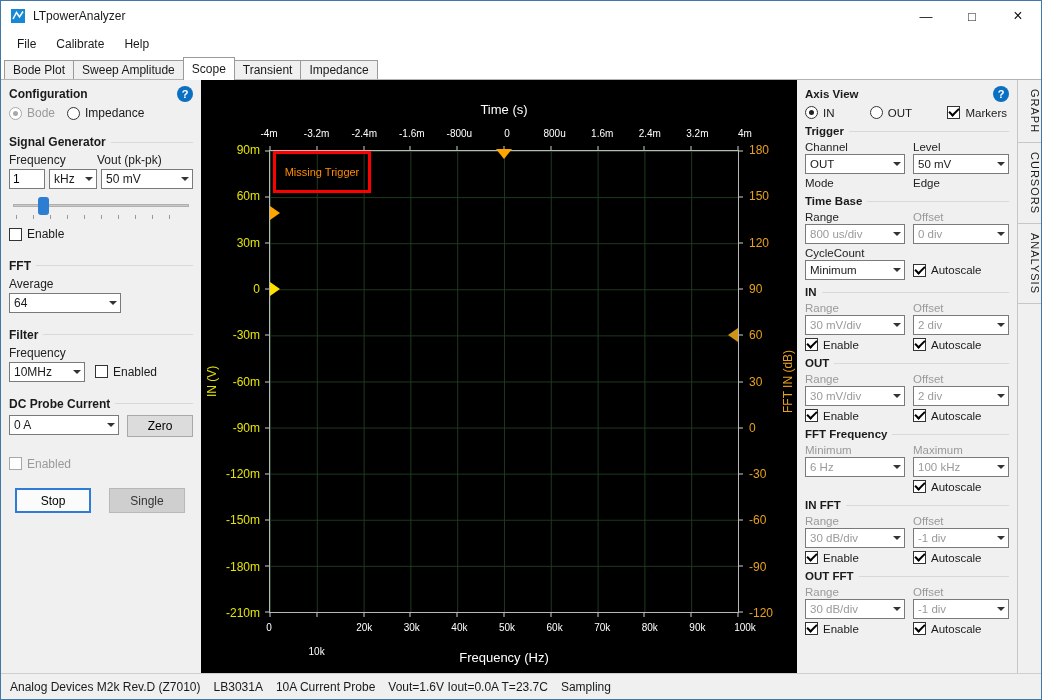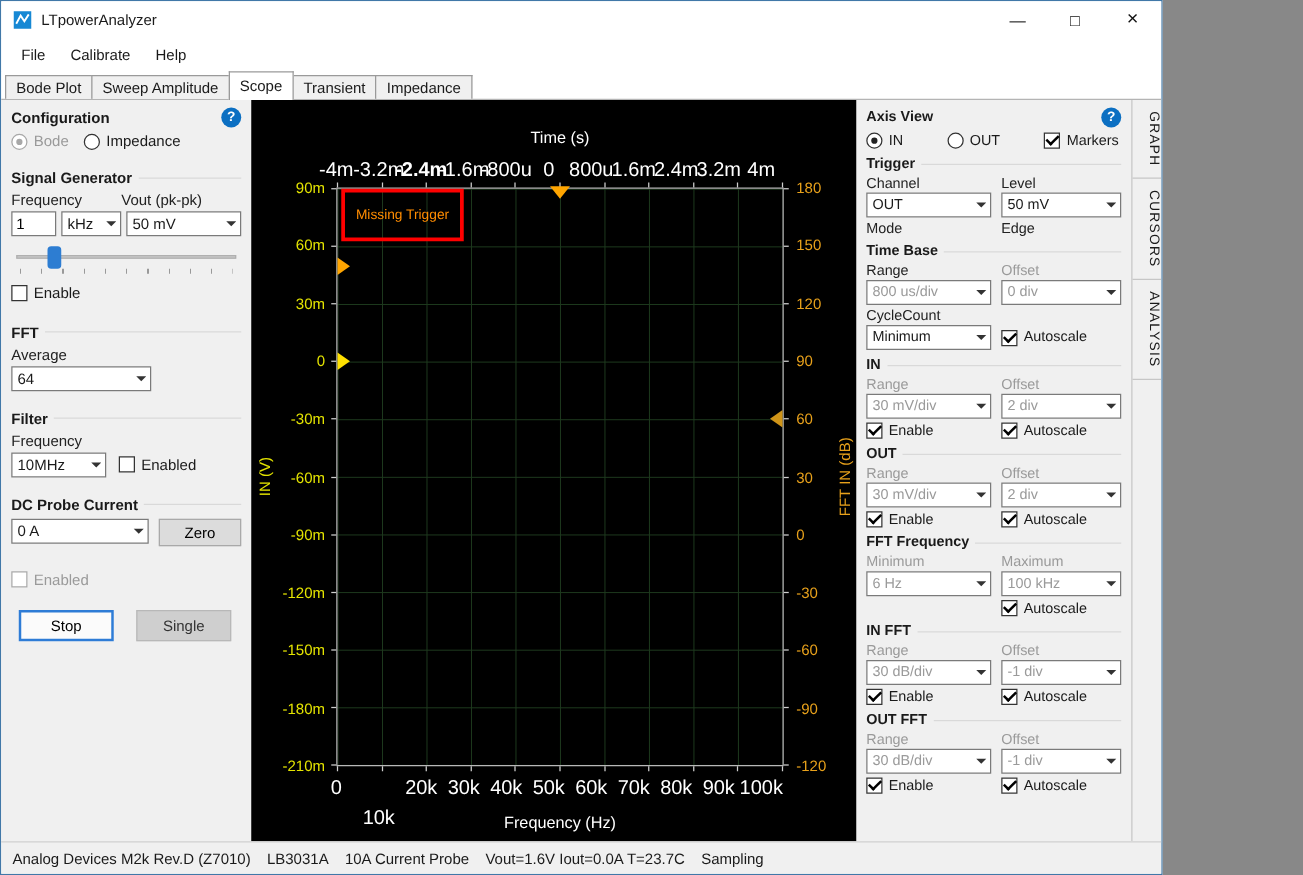--- a/index.html
+++ b/index.html
@@ -1,19 +1,19 @@
 <!DOCTYPE html>
 <html style="--accent: #0b6fc2; --grid: #1d391d; --left-axis: #e4e400; --right-axis: #e8a11b; --time-axis: #ffffff; --alert: #ff0000; --warning-text: #ff8c00; --marker: #ffa500; --scope-bg: #000000; --panel-bg: #f0f0f0;"><head>
 <meta charset="utf-8">
 <style>
   * { box-sizing: border-box; margin: 0; padding: 0; }
   html,body { width:1042px; height:700px; overflow:hidden; }
   body { font-family:"Liberation Sans", sans-serif; font-size:12px; color:#1a1a1a; background:#888; }
 
-  .window { width:930px; height:700px; border:1px solid #4178a8; background:#fff; display:flex; flex-direction:column; }
+  .window { width:1042px; height:700px; border:1px solid #4178a8; background:#fff; display:flex; flex-direction:column; }
 
   
   .titlebar { height:30px; display:flex; align-items:center; padding-left:9px; background:#fff; flex:none; }
   .app-icon { width:16px; height:16px; margin-right:7px; display:inline-flex; }
   .titlebar .title { font-size:12px; }
   .winbtns { margin-left:auto; display:flex; height:100%; }
   .winbtn { width:46px; display:flex; align-items:center; justify-content:center; font-size:13px; color:#111; }
 
   
   .menubar { height:26px; background:#fff; display:flex; align-items:center; padding-left:6px; flex:none; }
@@ -87,21 +87,21 @@
 
   
   .r2 { display:grid; grid-template-columns:100px 1fr; column-gap:8px; align-items:center; margin-bottom:3px; }
   .lblrow { margin-bottom:1px; margin-top:1px; }
   .axisview-row { display:flex; align-items:center; justify-content:space-between; margin-bottom:4px; padding-right:2px; }
 
   
   .scope { flex:1; position:relative; background:var(--scope-bg); overflow:hidden; color:#fff; }
   .scope-top-title { position:absolute; top:22px; left:68px; right:58px; text-align:center; font-size:13px; color:var(--time-axis); }
   .scope-bottom-title { position:absolute; bottom:8px; left:68px; right:58px; text-align:center; font-size:13px; color:var(--time-axis); }
-  .hticks { position:absolute; left:68px; right:76px; height:15px; font-size:16px; }
+  .hticks { position:absolute; left:68px; right:52px; height:15px; font-size:10px; }
   #top-ticks { top:48px; }
   #bottom-ticks { bottom:36px; }
   .hticks span { position:absolute; transform:translateX(-50%); color:var(--time-axis); white-space:nowrap; }
   .vticks { position:absolute; top:70px; bottom:60px; font-size:12px; }
   #left-ticks { left:0; width:64px; }
   #right-ticks { right:0; width:56px; }
   #left-ticks span { position:absolute; right:5px; transform:translateY(-50%); color:var(--left-axis); }
   #right-ticks span { position:absolute; left:8px; transform:translateY(-50%); color:var(--right-axis); }
   .scope-left-label { position:absolute; left:4px; top:70px; bottom:60px; writing-mode:vertical-rl; transform:rotate(180deg); display:flex; align-items:center; justify-content:center; color:var(--left-axis); font-size:12px; }
   .scope-right-label { position:absolute; right:2px; top:70px; bottom:60px; writing-mode:vertical-rl; transform:rotate(180deg); display:flex; align-items:center; justify-content:center; color:var(--right-axis); font-size:12px; }
@@ -270,21 +270,21 @@
         <button class="btn stop-btn">Stop</button>
         <button class="btn single-btn">Single</button>
       </div>
     </div>
 
     <div class="scope">
       <div class="scope-top-title">Time (s)</div>
       <div id="top-ticks" class="hticks">
           <span style="left: 0%;">-4m</span>
           <span style="left: 10%;">-3.2m</span>
-          <span style="left: 20%; font-weight: bold;">-2.4m</span>
+          <span style="left: 20%;">-2.4m</span>
           <span style="left: 30%;">-1.6m</span>
           <span style="left: 40%;">-800u</span>
           <span style="left: 50%;">0</span>
           <span style="left: 60%;">800u</span>
           <span style="left: 70%;">1.6m</span>
           <span style="left: 80%;">2.4m</span>
           <span style="left: 90%;">3.2m</span>
           <span style="left: 100%;">4m</span>
         </div>
       <div class="plot" id="plot">

